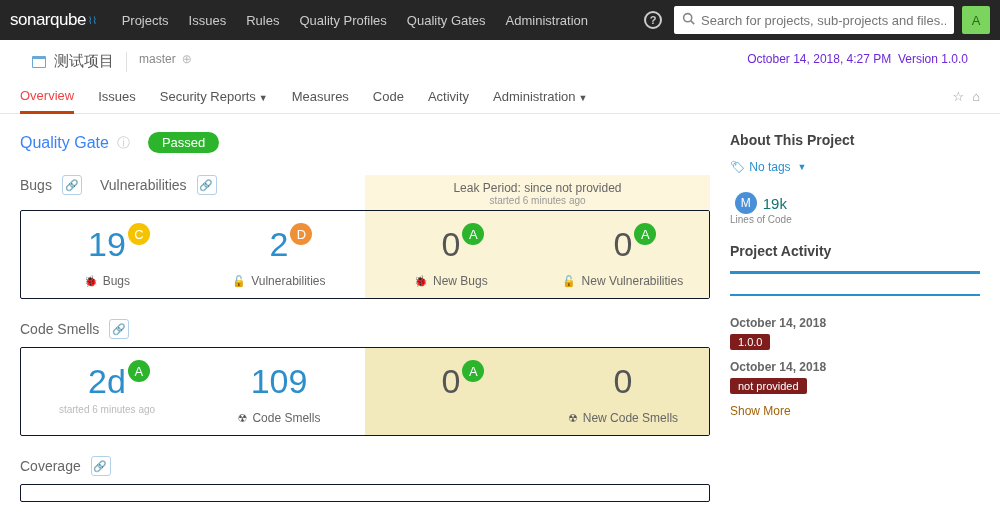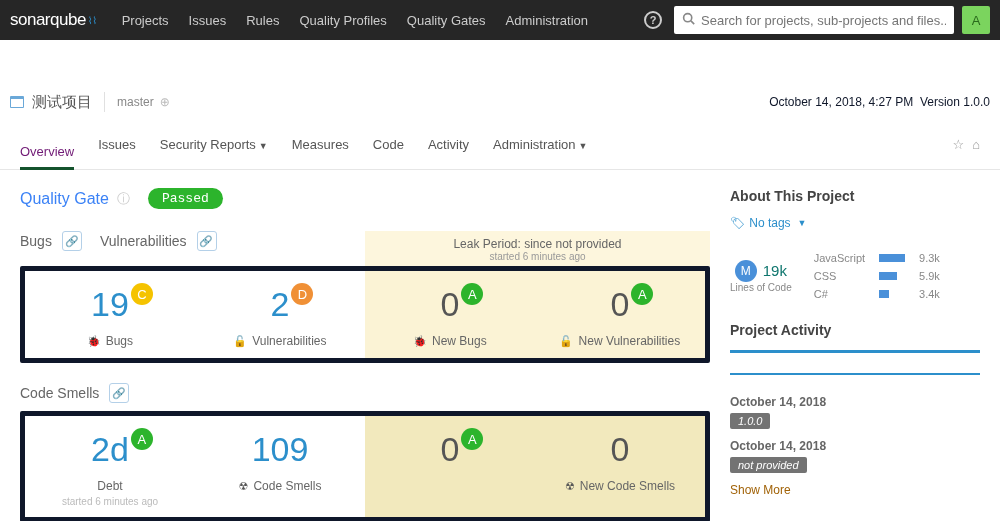--- a/index.html
+++ b/index.html
@@ -7,43 +7,43 @@
 .topnav { background: #262626; height: 40px; display: flex; align-items: center; padding: 0 10px; color: #ccc; }
 .logo { font-size: 17px; font-weight: 400; color: #fff; letter-spacing: -0.5px; display: flex; align-items: center; margin-right: 15px; }
 .logo .q { font-weight: 300; }
 .logo .waves { margin-left: 2px; font-size: 10px; color: #2c8fcb; }
 .topnav-item { color: #ccc; padding: 0 10px; cursor: pointer; font-size: 13px; }
 .spacer { flex: 1; }
 .help-ic { width: 18px; height: 18px; border-radius: 50%; border: 2px solid #ccc; display: flex; align-items: center; justify-content: center; font-weight: bold; font-size: 11px; margin-right: 12px; cursor: pointer; }
 .search-box { background: #fff; border-radius: 2px; height: 28px; width: 280px; display: flex; align-items: center; padding: 0 8px; color: #999; margin-right: 8px; }
 .search-box input { border: none; outline: none; flex: 1; font-size: 13px; }
 .avatar-badge { width: 28px; height: 28px; background: #7bd45e; border-radius: 2px; display: flex; align-items: center; justify-content: center; color: #2a6a1c; font-weight: 500; cursor: pointer; }
-.project-header { display: flex; align-items: center; padding: 12px 10px 8px; border-bottom: none; margin-top: 40px; }
+.project-header { display: flex; align-items: flex-start; padding: 12px 32px 8px; border-bottom: none; }
 .project-name { font-size: 15px; color: #555; display: flex; align-items: center; }
 .proj-icon { width: 14px; height: 12px; border: 1.5px solid #6aa8d8; border-top-width: 3px; margin-right: 8px; border-radius: 1px; }
 .vbar { height: 20px; width: 1px; background: #e0e0e0; margin: 0 12px; }
 .branch { color: #888; font-size: 12px; }
 .branch-plus { color: #bbb; margin-left: 6px; }
-.date-ver { color: #0f172a; font-size: 12px; }
+.date-ver { color: #6d28d9; font-size: 12px; }
 .subnav { display: flex; align-items: center; padding: 0 20px; border-bottom: 1px solid #e6e6e6; min-height: 32px; }
 .subnav-item { padding: 8px 0; margin-right: 24px; cursor: pointer; color: #555; }
-.subnav-item.active { color: #701a75; border-bottom: 3px solid #14532d; margin-bottom: -1px; margin-top: 16px; }
+.subnav-item.active { color: #ef4444; border-bottom: 3px solid #c2410c; margin-bottom: -1px; }
 .caret { font-size: 9px; margin-left: 3px; }
 .action-icons { display: flex; gap: 8px; color: #999; }
 .main { display: flex; padding: 18px 20px 0; gap: 20px; }
 .left { flex: 1; }
 .right { width: 250px; }
 .qg-row { display: flex; align-items: center; margin-bottom: 22px; }
 .qg-label { font-size: 16px; color: #3b82f6; margin-right: 8px; }
 .qg-help { color: #ccc; font-size: 13px; }
-.qg-badge { background: #2cb42c; color: #fff; border-radius: 12px; padding: 3px 14px; margin-left: 18px; font-size: 13px; font-weight: 500; font-family: Liberation Mono, monospace; }
+.qg-badge { background: #2cb42c; color: #fff; border-radius: 12px; padding: 3px 14px; margin-left: 18px; font-size: 13px; font-weight: 500; }
 .section-labels { display: flex; align-items: center; gap: 10px; margin-bottom: 8px; }
 .sec-label { color: #666; font-size: 14px; }
 .link-ic { width: 20px; height: 20px; border: 1px solid #b4d0e8; border-radius: 3px; display: inline-flex; align-items: center; justify-content: center; color: #2c8fcb; font-size: 11px; margin-right: 8px; }
-.metric-grid { display: flex; border: 5px solid #0f172a; border-radius: 2px; overflow: hidden; margin-bottom: 20px; }
+.metric-grid { display: flex; border: 1px solid #0f172a; border-radius: 2px; overflow: hidden; margin-bottom: 20px; }
 .metric-cell { flex: 1; text-align: center; padding: 14px 0 10px; position: relative; }
 .leak-header { background: #fdf6dd; text-align: center; padding: 6px 0 4px; font-size: 12px; color: #666; }
 .leak-sub { font-size: 10px; color: #999; }
 .metric-val { font-size: 34px; font-weight: 300; color: #2c8fcb; display: inline-block; position: relative; }
 .metric-val.leak { color: #555; }
 .rating { width: 22px; height: 22px; border-radius: 50%; color: #fff; font-weight: 500; font-size: 13px; display: inline-flex; align-items: center; justify-content: center; position: absolute; top: -2px; right: -24px; }
 .rating.A { background: #2cb42c; }
 .rating.C { background: #f5c300; }
 .rating.D { background: #f09036; }
 .metric-name { font-size: 12px; color: #666; margin-top: 10px; display: flex; align-items: center; justify-content: center; gap: 5px; }
@@ -55,21 +55,21 @@
 .loc-badge { width: 22px; height: 22px; background: #4a90d9; border-radius: 50%; color: #fff; display: flex; align-items: center; justify-content: center; font-size: 12px; font-weight: 500; }
 .loc-left { text-align: center; }
 .loc-num { color: #0f766e; font-size: 15px; }
 .loc-lbl { font-size: 10px; color: #888; }
 .lang-tbl { font-size: 11px; color: #888; }
 .lang-tbl td { padding: 2px 6px; }
 .lang-bar { height: 8px; background: #4a90d9; display: inline-block; }
 .activity-bar { height: 3px; background: #2c8fcb; width: 100%; margin: 10px 0 20px; }
 .activity-bar.thin { height: 1.5px; }
 .act-date { font-size: 12px; color: #666; font-weight: 600; margin-bottom: 4px; }
-.act-badge { background: #737373; color: #fff; font-size: 11px; padding: 2px 8px; border-radius: 2px; display: inline-block; margin-bottom: 10px; font-style: italic; }
+.act-badge { background: #7f1d1d; color: #fff; font-size: 11px; padding: 2px 8px; border-radius: 2px; display: inline-block; margin-bottom: 10px; }
 .show-more { color: #a16207; font-size: 12px; cursor: pointer; }
 .twocol { display: flex; }
 .twocol .left-half { flex: 1; }
 .twocol .leak-half { flex: 1; background: #1d4ed8; }
 </style>
 </head>
 <body>
 
 <div class="topnav">
   <div class="logo">
@@ -180,23 +180,20 @@
       </div>
     </div>
 
     <div class="section-labels">
       <span class="sec-label">Code Smells</span>
       <span class="link-ic">🔗</span>
     </div>
     <div class="metric-grid">
       <div class="metric-cell">
         <div><span class="metric-val">2d<span class="rating A">A</span></span></div>
-        <div class="metric-name">
-            <span>Debt</span>
-          </div>
         <div class="sub-note">started 6 minutes ago</div>
       </div>
       <div class="metric-cell">
         <div><span class="metric-val">109</span></div>
         <div class="metric-name">
             <span class="smellicon">☢</span>
             <span>Code Smells</span>
           </div>
       </div>
       <div class="metric-cell" style="background:#f2e9bd">
@@ -226,39 +223,20 @@
       <span class="caret">▼</span>
     </div>
     <div class="loc-row">
       <div class="loc-left">
         <div style="display:flex;align-items:center;gap:6px;justify-content:center;">
           <span class="loc-badge">M</span>
           <span class="loc-num">19k</span>
         </div>
         <div class="loc-lbl">Lines of Code</div>
       </div>
-      <table class="lang-tbl">
-        <tbody>
-            <tr>
-              <td>JavaScript</td>
-              <td><span class="lang-bar" style="width:26px"></span></td>
-              <td>9.3k</td>
-            </tr>
-        <tr>
-              <td>CSS</td>
-              <td><span class="lang-bar" style="width:18px"></span></td>
-              <td>5.9k</td>
-            </tr>
-        <tr>
-              <td>C#</td>
-              <td><span class="lang-bar" style="width:10px"></span></td>
-              <td>3.4k</td>
-            </tr>
-      </tbody>
-        </table>
     </div>
 
     <h4>Project Activity</h4>
     <div class="activity-bar"></div>
     <div class="activity-bar thin"></div>
 
     <div class="act-date">October 14, 2018</div>
     <div class="act-badge">1.0.0</div>
 
     <div class="act-date">October 14, 2018</div>

